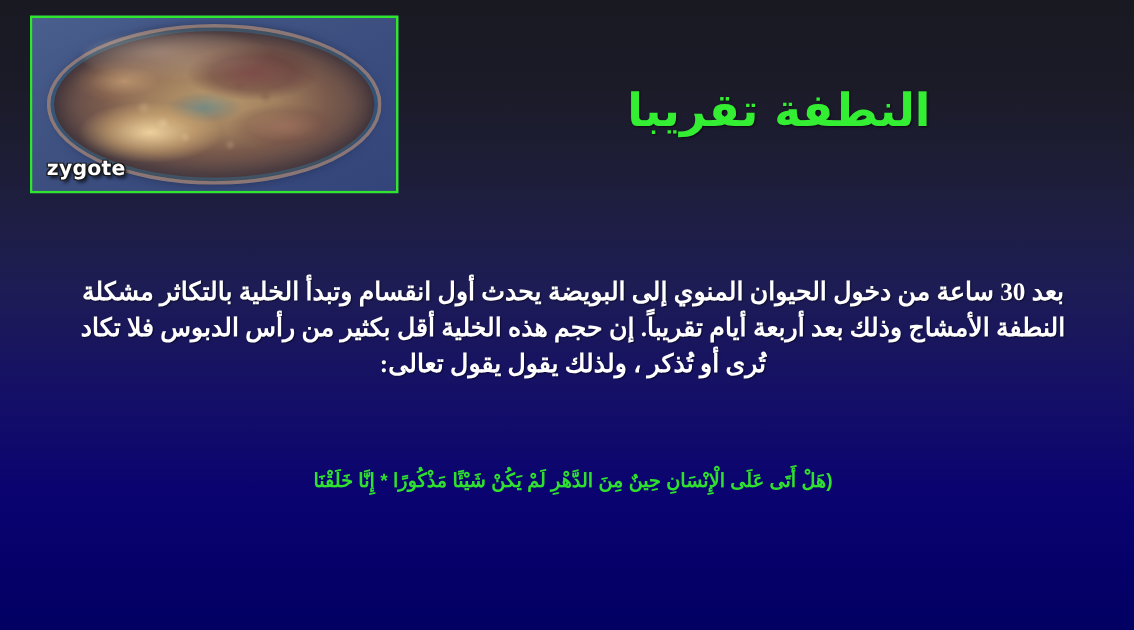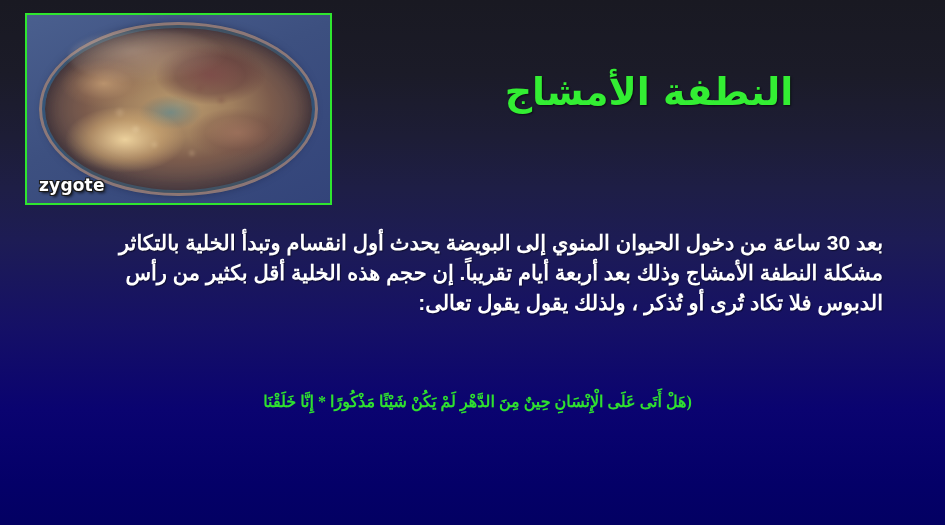--- a/index.html
+++ b/index.html
@@ -27,21 +27,21 @@
     font-family: "DejaVu Sans", "Liberation Sans", sans-serif;
     -webkit-font-smoothing: antialiased;
   }
 
   
   #figure {
     position: absolute;
     left: 25px;
     top: 13px;
     width: 307px;
-    height: 192px;
+    height: 148px;
     border: 2px solid #2fe62f;
     box-sizing: border-box;
     background: #3c4f7c;
     overflow: hidden;
   }
 
   .cell-plate {
     position: absolute;
     inset: 0;
     background:
@@ -141,40 +141,41 @@
     font-weight: bold;
     line-height: 1.1;
     direction: rtl;
     text-shadow: 1px 1px 2px rgba(0,0,0,0.6);
   }
 
   
   #body-text {
     position: absolute;
     left: 62px;
-    right: 62px;
+    right: 52px;
     top: 228px;
+    text-align: center;
     color: #ffffff;
-    font-family: Liberation Sans, sans-serif;
+    font-family: Liberation Serif, serif;
     font-size: 21px;
     font-weight: bold;
     line-height: 1.43;
     direction: rtl;
     text-shadow: 1px 1px 1px rgba(0,0,0,0.45);
   }
 
   
   #verse-block {
     position: absolute;
     left: 70px;
     right: 60px;
     top: 388px;
     text-align: center;
     direction: rtl;
-    font-family: Liberation Serif, serif;
+    font-family: Liberation Sans, sans-serif;
     font-size: 16px;
     font-weight: bold;
     line-height: 1.72;
   }
 
   .verse-line {
     display: block;
     white-space: nowrap;
   }
 
@@ -196,21 +197,21 @@
   <div id="figure">
     <div class="cell-plate"></div>
     <div class="cell-body">
       <div class="cell-speckle"></div>
     </div>
     <div class="cell-rim"></div>
     <div class="cell-gloss"></div>
     <div id="figure-caption">zygote</div>
   </div>
 
-  <div id="title">النطفة الأمشاج</div>
+  <div id="title">النطفة تقريبا</div>
 
   <div id="body-text">بعد 30 ساعة من دخول الحيوان المنوي إلى البويضة يحدث أول انقسام وتبدأ الخلية بالتكاثر مشكلة النطفة الأمشاج وذلك بعد أربعة أيام تقريباً. إن حجم هذه الخلية أقل بكثير من رأس الدبوس فلا تكاد تُرى أو تُذكر ، ولذلك يقول يقول تعالى:</div>
 
   <div id="verse-block">
     <span class="verse-line v-green">(هَلْ أَتَى عَلَى الْإِنْسَانِ حِينٌ مِنَ الدَّهْرِ لَمْ يَكُنْ شَيْئًا مَذْكُورًا  *  إِنَّا خَلَقْنَا</span>
   </div>
 
 </div>
 
 </body></html>

